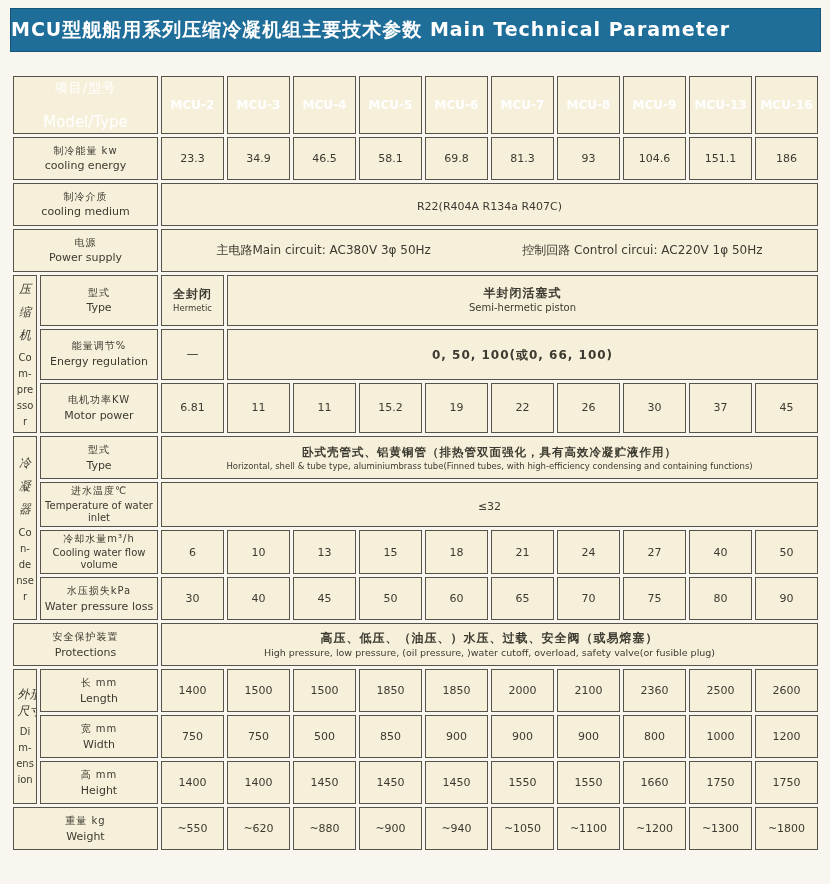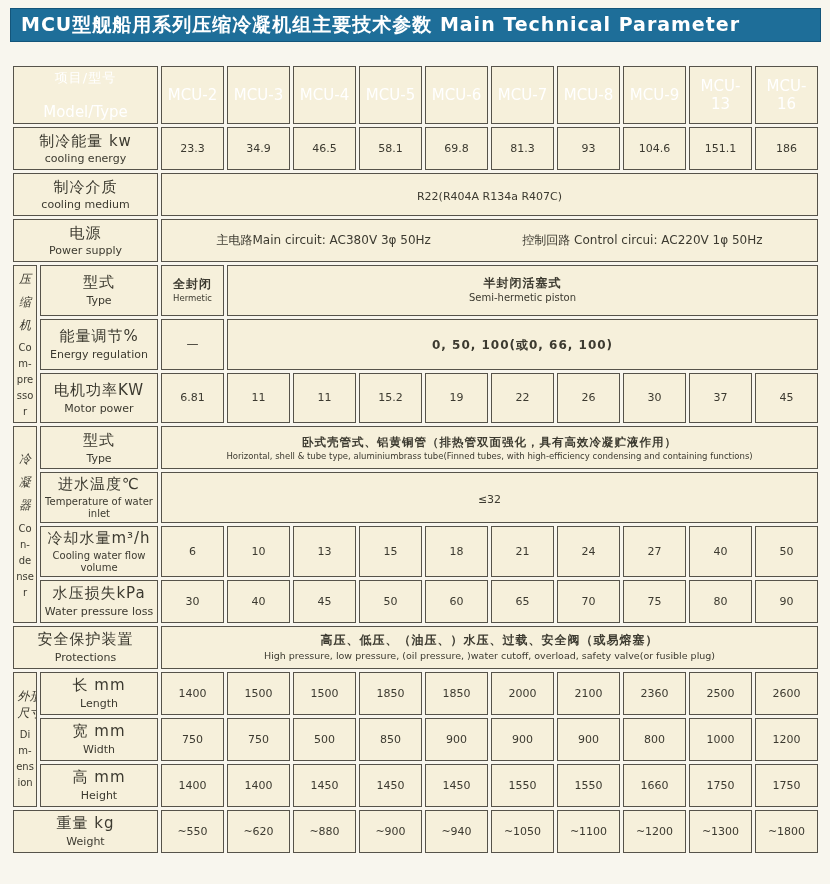--- a/index.html
+++ b/index.html
@@ -6,41 +6,41 @@
   body{
     background:#fbfaf4;
     font-family:"DejaVu Sans","Liberation Sans",sans-serif;
     color:#3c3a30;
   }
   .page{
     width:830px;height:884px;box-sizing:border-box;
     padding:8px 9px 6px 10px;background:#f8f6ee;overflow:hidden;
   }
   .titlebar{
-    background:#1E6E99;color:#ffffff;height:34px;box-sizing:border-box;
+    background:#1E6E99;color:#ffffff;height:44px;box-sizing:border-box;
     border:1px solid #14557a;display:flex;align-items:center;
-    padding-left:10px;font-weight:bold;font-size:19px;letter-spacing:1px;
+    font-weight:bold;font-size:19px;letter-spacing:1px;
     white-space:nowrap;overflow:hidden;
   }
   table.params{
     border-collapse:separate;border-spacing:3px;table-layout:fixed;
     width:811px;margin-top:21px;
   }
   table.params td, table.params th{
     border:1px solid #56534a;background:#F6F0DB;
     text-align:center;vertical-align:middle;
     padding:2px 2px;height:37px;overflow:hidden;
   }
   th.hd{
     background:#1E6E99;color:#ffffff;font-weight:normal;height:60px;
   }
   th.hd .item-zh{font-size:13px;letter-spacing:1px;}
   th.hd .item-en{font-size:15px;margin-top:16px;}
-  th.hd.model{font-size:15px;}
-  .lbl-zh{font-size:15px;letter-spacing:1px;line-height:1.25;}
+  th.hd.model{font-size:12px;font-weight:bold;}
+  .lbl-zh{font-size:10px;letter-spacing:1px;line-height:1.25;}
   .lbl-en{font-size:11px;line-height:1.2;margin-top:2px;}
   .lbl-en.tiny{font-size:10px;}
   .val{font-size:11px;}
   .span-zh{font-size:12px;letter-spacing:1px;line-height:1.3;font-weight:bold;}
   .span-en{font-size:8.5px;line-height:1.25;margin-top:1px;}
   .power-cell{display:flex;justify-content:space-evenly;align-items:center;font-size:12px;gap:39px;}
   .sec-cell{width:24px;padding:2px 0;}
   .vzh{font-size:12px;width:14px;margin:0 auto;word-break:break-all;line-height:1.9;letter-spacing:0;font-style:italic;}
   .vzh.two{width:27px;line-height:1.45;}
   .ven{font-size:10px;margin-top:4px;overflow-wrap:break-word;line-height:1.6;}

